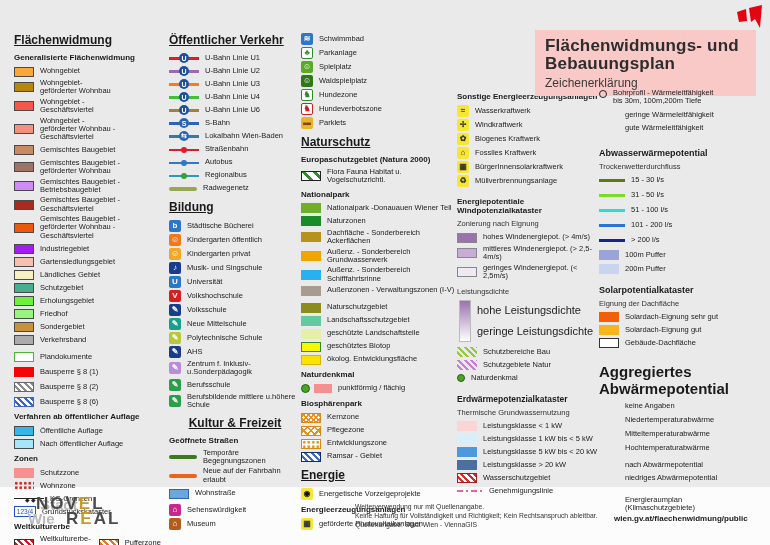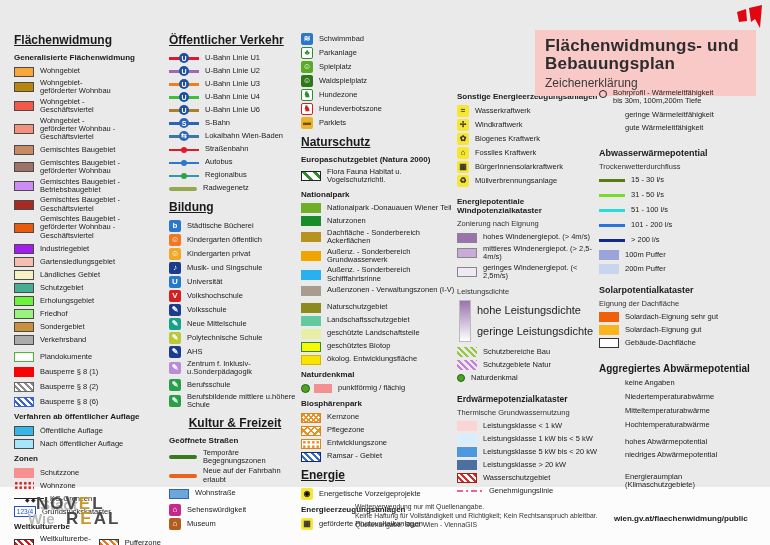--- a/index.html
+++ b/index.html
@@ -644,41 +644,41 @@
         </div>
         <div class="row">
           <span class="sw" style="width: 20px; height: 10px; background: rgb(250, 180, 30);"></span>
           <span class="lbl">Solardach-Eignung gut</span>
         </div>
         <div class="row">
           <span class="sw" style="width: 20px; height: 10px; background: rgb(255, 255, 255); border: 1px solid rgb(51, 51, 51);"></span>
           <span class="lbl">Gebäude-Dachfläche</span>
         </div>
       </div>
-    <div class="h3" style="margin-top:14px;font-size:10px;">Aggregiertes Abwärmepotential</div>
+    <div class="h3" style="margin-top:14px;font-size:15px;">Aggregiertes Abwärmepotential</div>
     <div>
         <div class="row">
           <span class="sw" style="width: 20px; height: 1px;"></span>
           <span class="lbl">keine Angaben</span>
         </div>
         <div class="row" style="margin-top: 3px;">
           <span class="sw" style="width: 20px; height: 1px;"></span>
           <span class="lbl">Niedertemperaturabwärme</span>
         </div>
         <div class="row" style="margin-top: 3px;">
           <span class="sw" style="width: 20px; height: 1px;"></span>
           <span class="lbl">Mitteltemperaturabwärme</span>
         </div>
         <div class="row" style="margin-top: 3px;">
           <span class="sw" style="width: 20px; height: 1px;"></span>
           <span class="lbl">Hochtemperaturabwärme</span>
         </div>
         <div class="row" style="margin-top: 6px;">
           <span class="sw" style="width: 20px; height: 1px;"></span>
-          <span class="lbl">hohes Abwärmepotential</span>
+          <span class="lbl">nach Abwärmepotential</span>
         </div>
         <div class="row" style="margin-top: 2px;">
           <span class="sw" style="width: 20px; height: 1px;"></span>
           <span class="lbl">niedriges Abwärmepotential</span>
         </div>
         <div class="row" style="margin-top: 12px;">
           <span class="sw" style="width: 20px; height: 1px;"></span>
           <span class="lbl">Energieraumplan
 (Klimaschutzgebiete)</span>
         </div>

